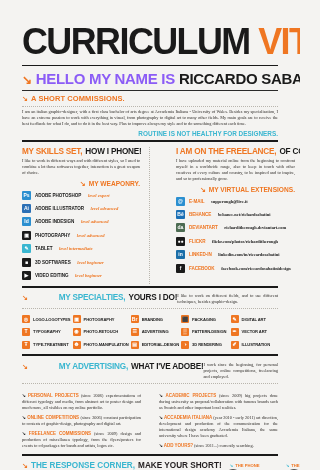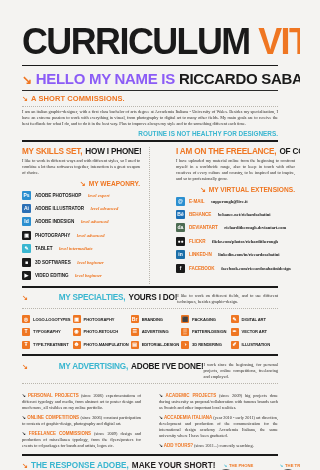--- a/index.html
+++ b/index.html
@@ -345,21 +345,21 @@
         <span class="spec-ico">✐</span>
         <span class="spec-lbl">ILLUSTRATION</span>
       </div>
     </div>
   <hr class="rule thick" style="margin-top:5px">
 
   <div class="exp-top">
     <div class="sec-head">
       <span class="arrow-sm">↘</span>
       <span class="hl-blue">MY ADVERTISING,</span>
-      <span class="dk">ADOBE I'VE DONE!</span>
+      <span class="dk">WHAT I'VE ADOBE!</span>
     </div>
     <div class="spec-note">I work since the beginning, for personal projects, online competitions, freelancing and employed.</div>
   </div>
   <hr class="rule dotted" style="margin-top:3px">
   <div class="exp-cols">
     <div class="exp-col l" id="exp-left">
         <p class="exp-item"><span class="ar">↘</span> <span class="k">PERSONAL PROJECTS</span> <span>(since 2006) experimentations of different typology and media, from abstract art to poster design and much more, all visibles on my online portfolio.</span></p>
         <p class="exp-item"><span class="ar">↘</span> <span class="k">ONLINE COMPETITIONS</span> <span>(since 2006) constant participation to contests of graphic-design, photography and digital art.</span></p>
         <p class="exp-item"><span class="ar">↘</span> <span class="k">FREELANCE COMMISSIONS</span> <span>(since 2009) design and production of miscellanea typology, from the flyers/posters for events to cd packages for bands and artists, logos etc.</span></p>
       </div>
@@ -369,21 +369,21 @@
         <p class="exp-item"><span class="ar">↘</span> <span class="k">ADD YOURS?</span> <span>(since 2011...) currently searching.</span></p>
       </div>
   </div>
 
   <hr class="rule thick" style="margin-top:1px">
 
   <div class="foot">
     <div class="foot-left">
       <div class="foot-head">
         <span class="arrow-sm">↘</span>
-        <span class="hl-blue" style="color:#3ab6d0">THE RESPONSE ADOBE,</span>
+        <span class="hl-blue" style="color:#3ab6d0">THE RESPONSE CORNER,</span>
         <span class="dk">MAKE YOUR SHORT!</span>
       </div>
       <div class="foot-sub">
         <span>EXPECTED TIME TO READ :</span>
         <span class="sec">87 SECONDS</span>
       </div>
     </div>
 
     <div class="choice">
       <div class="choice-grp">

